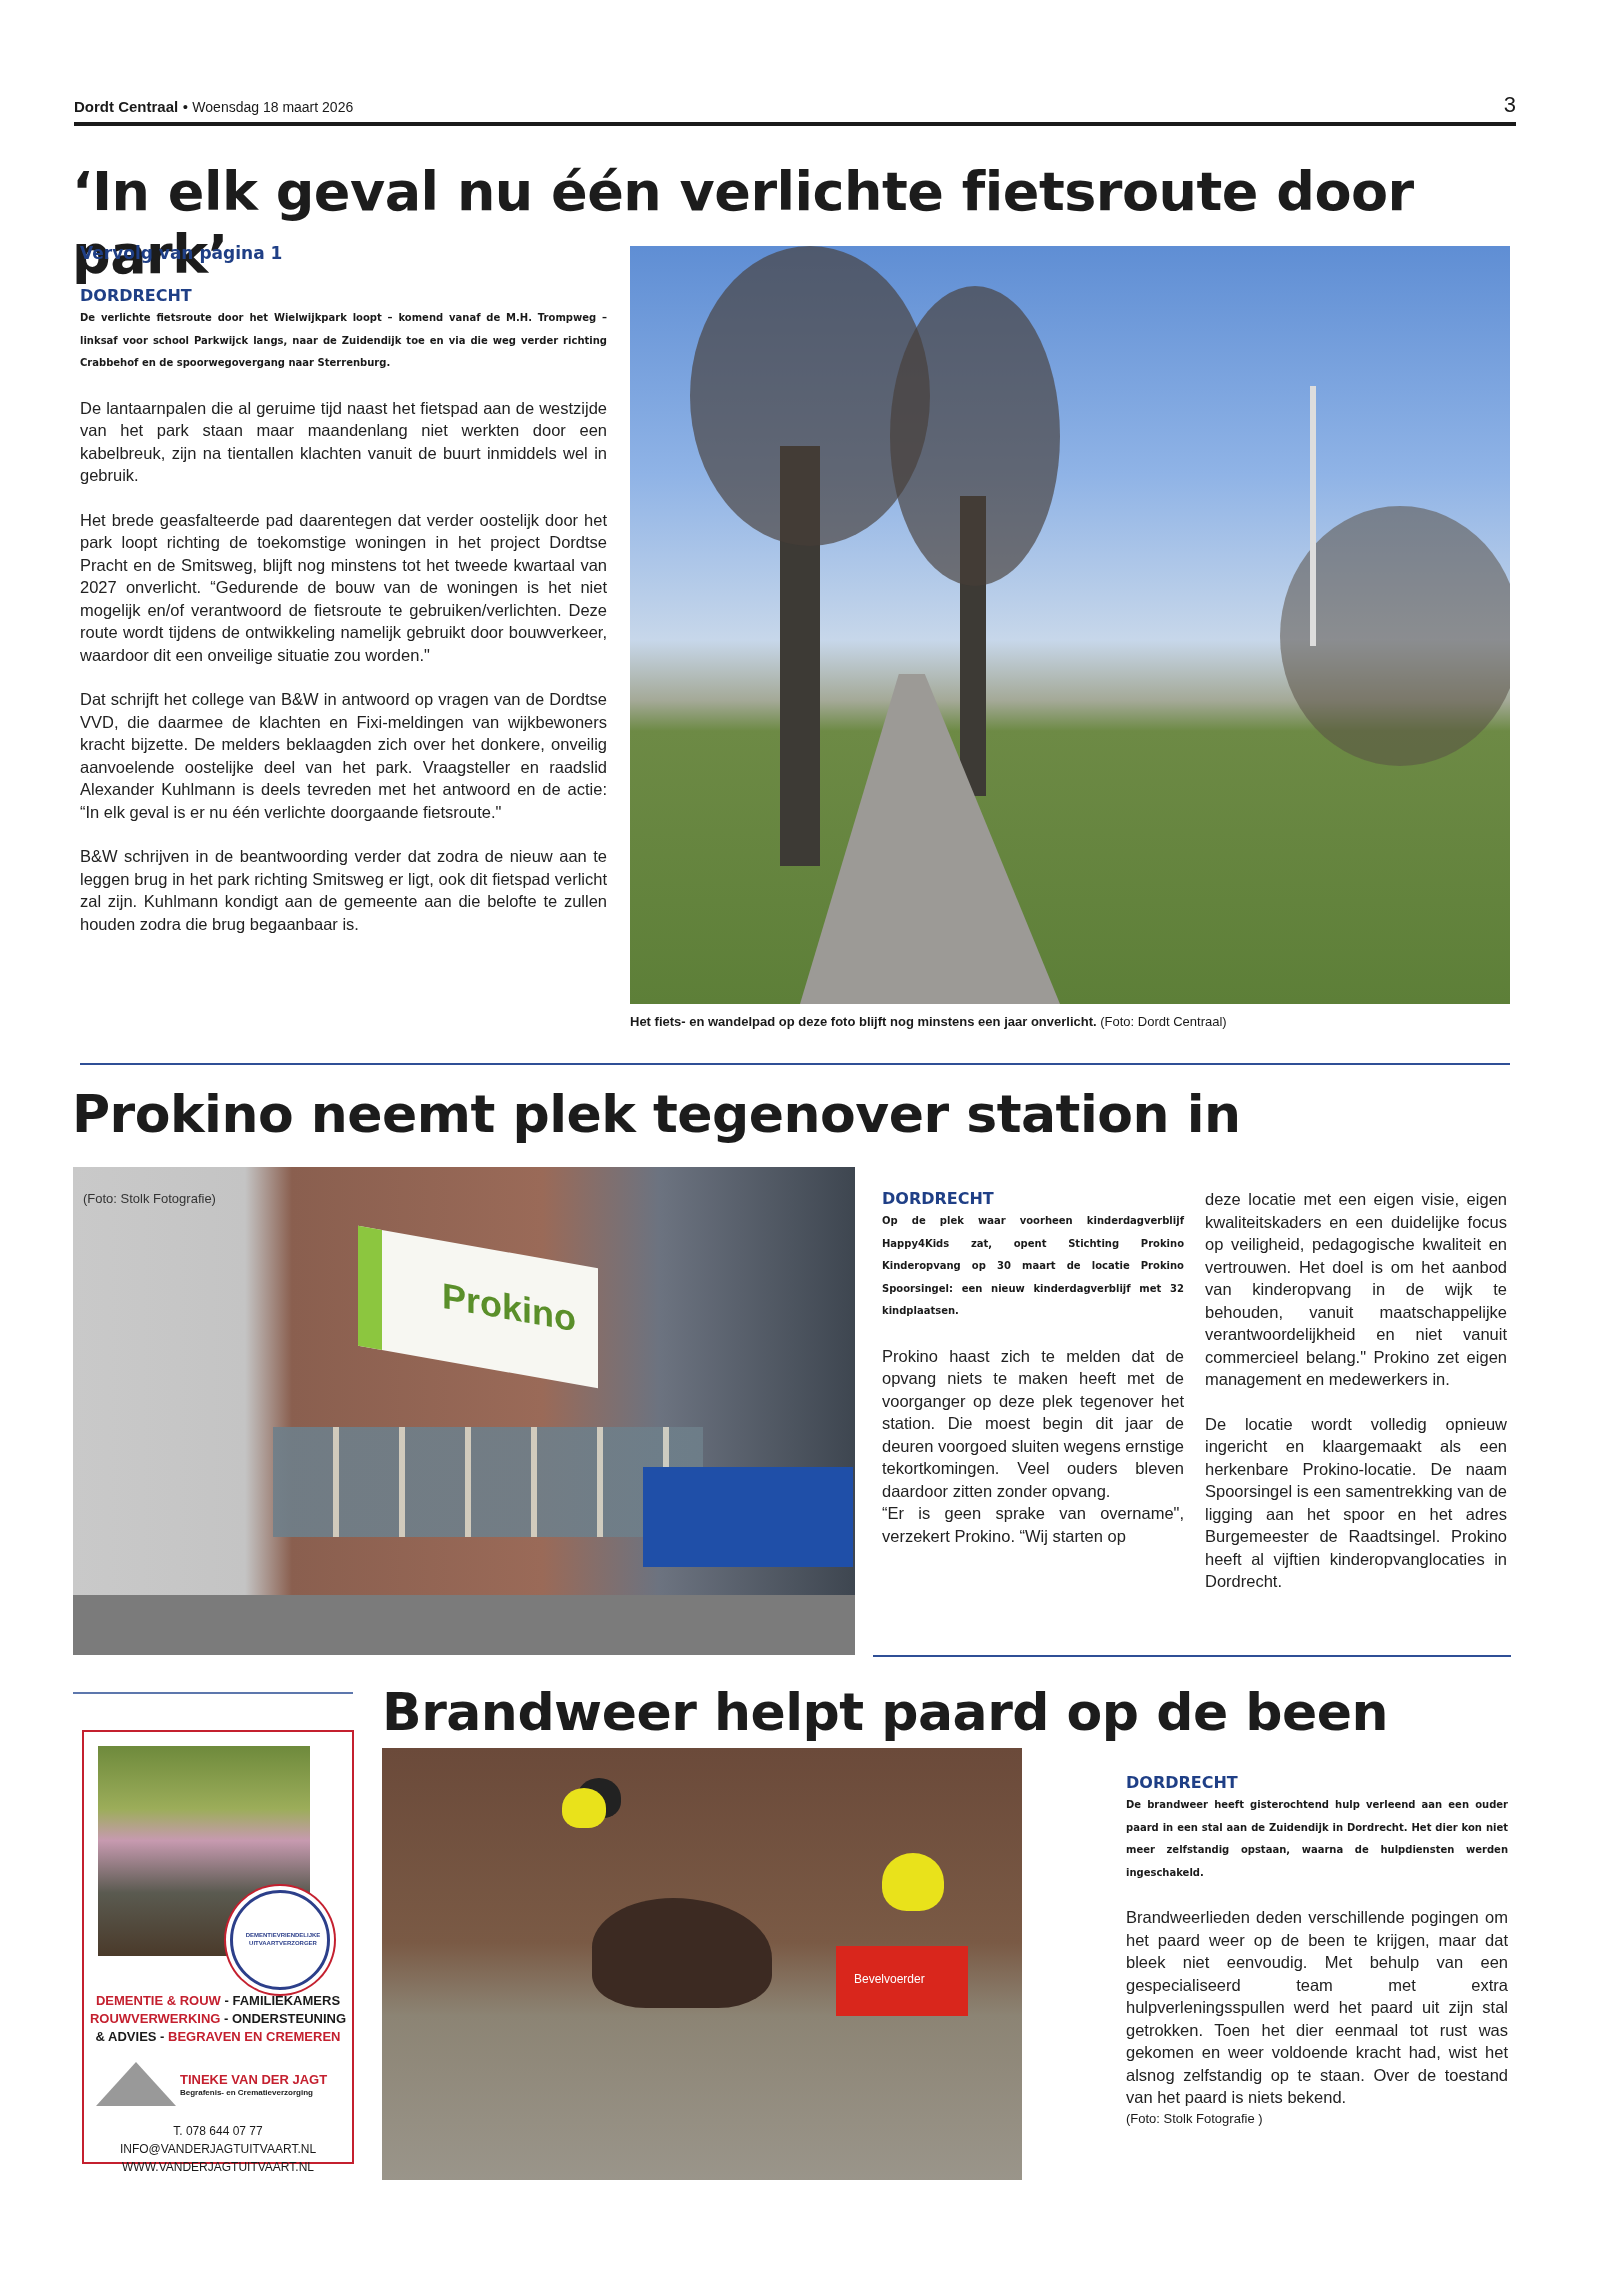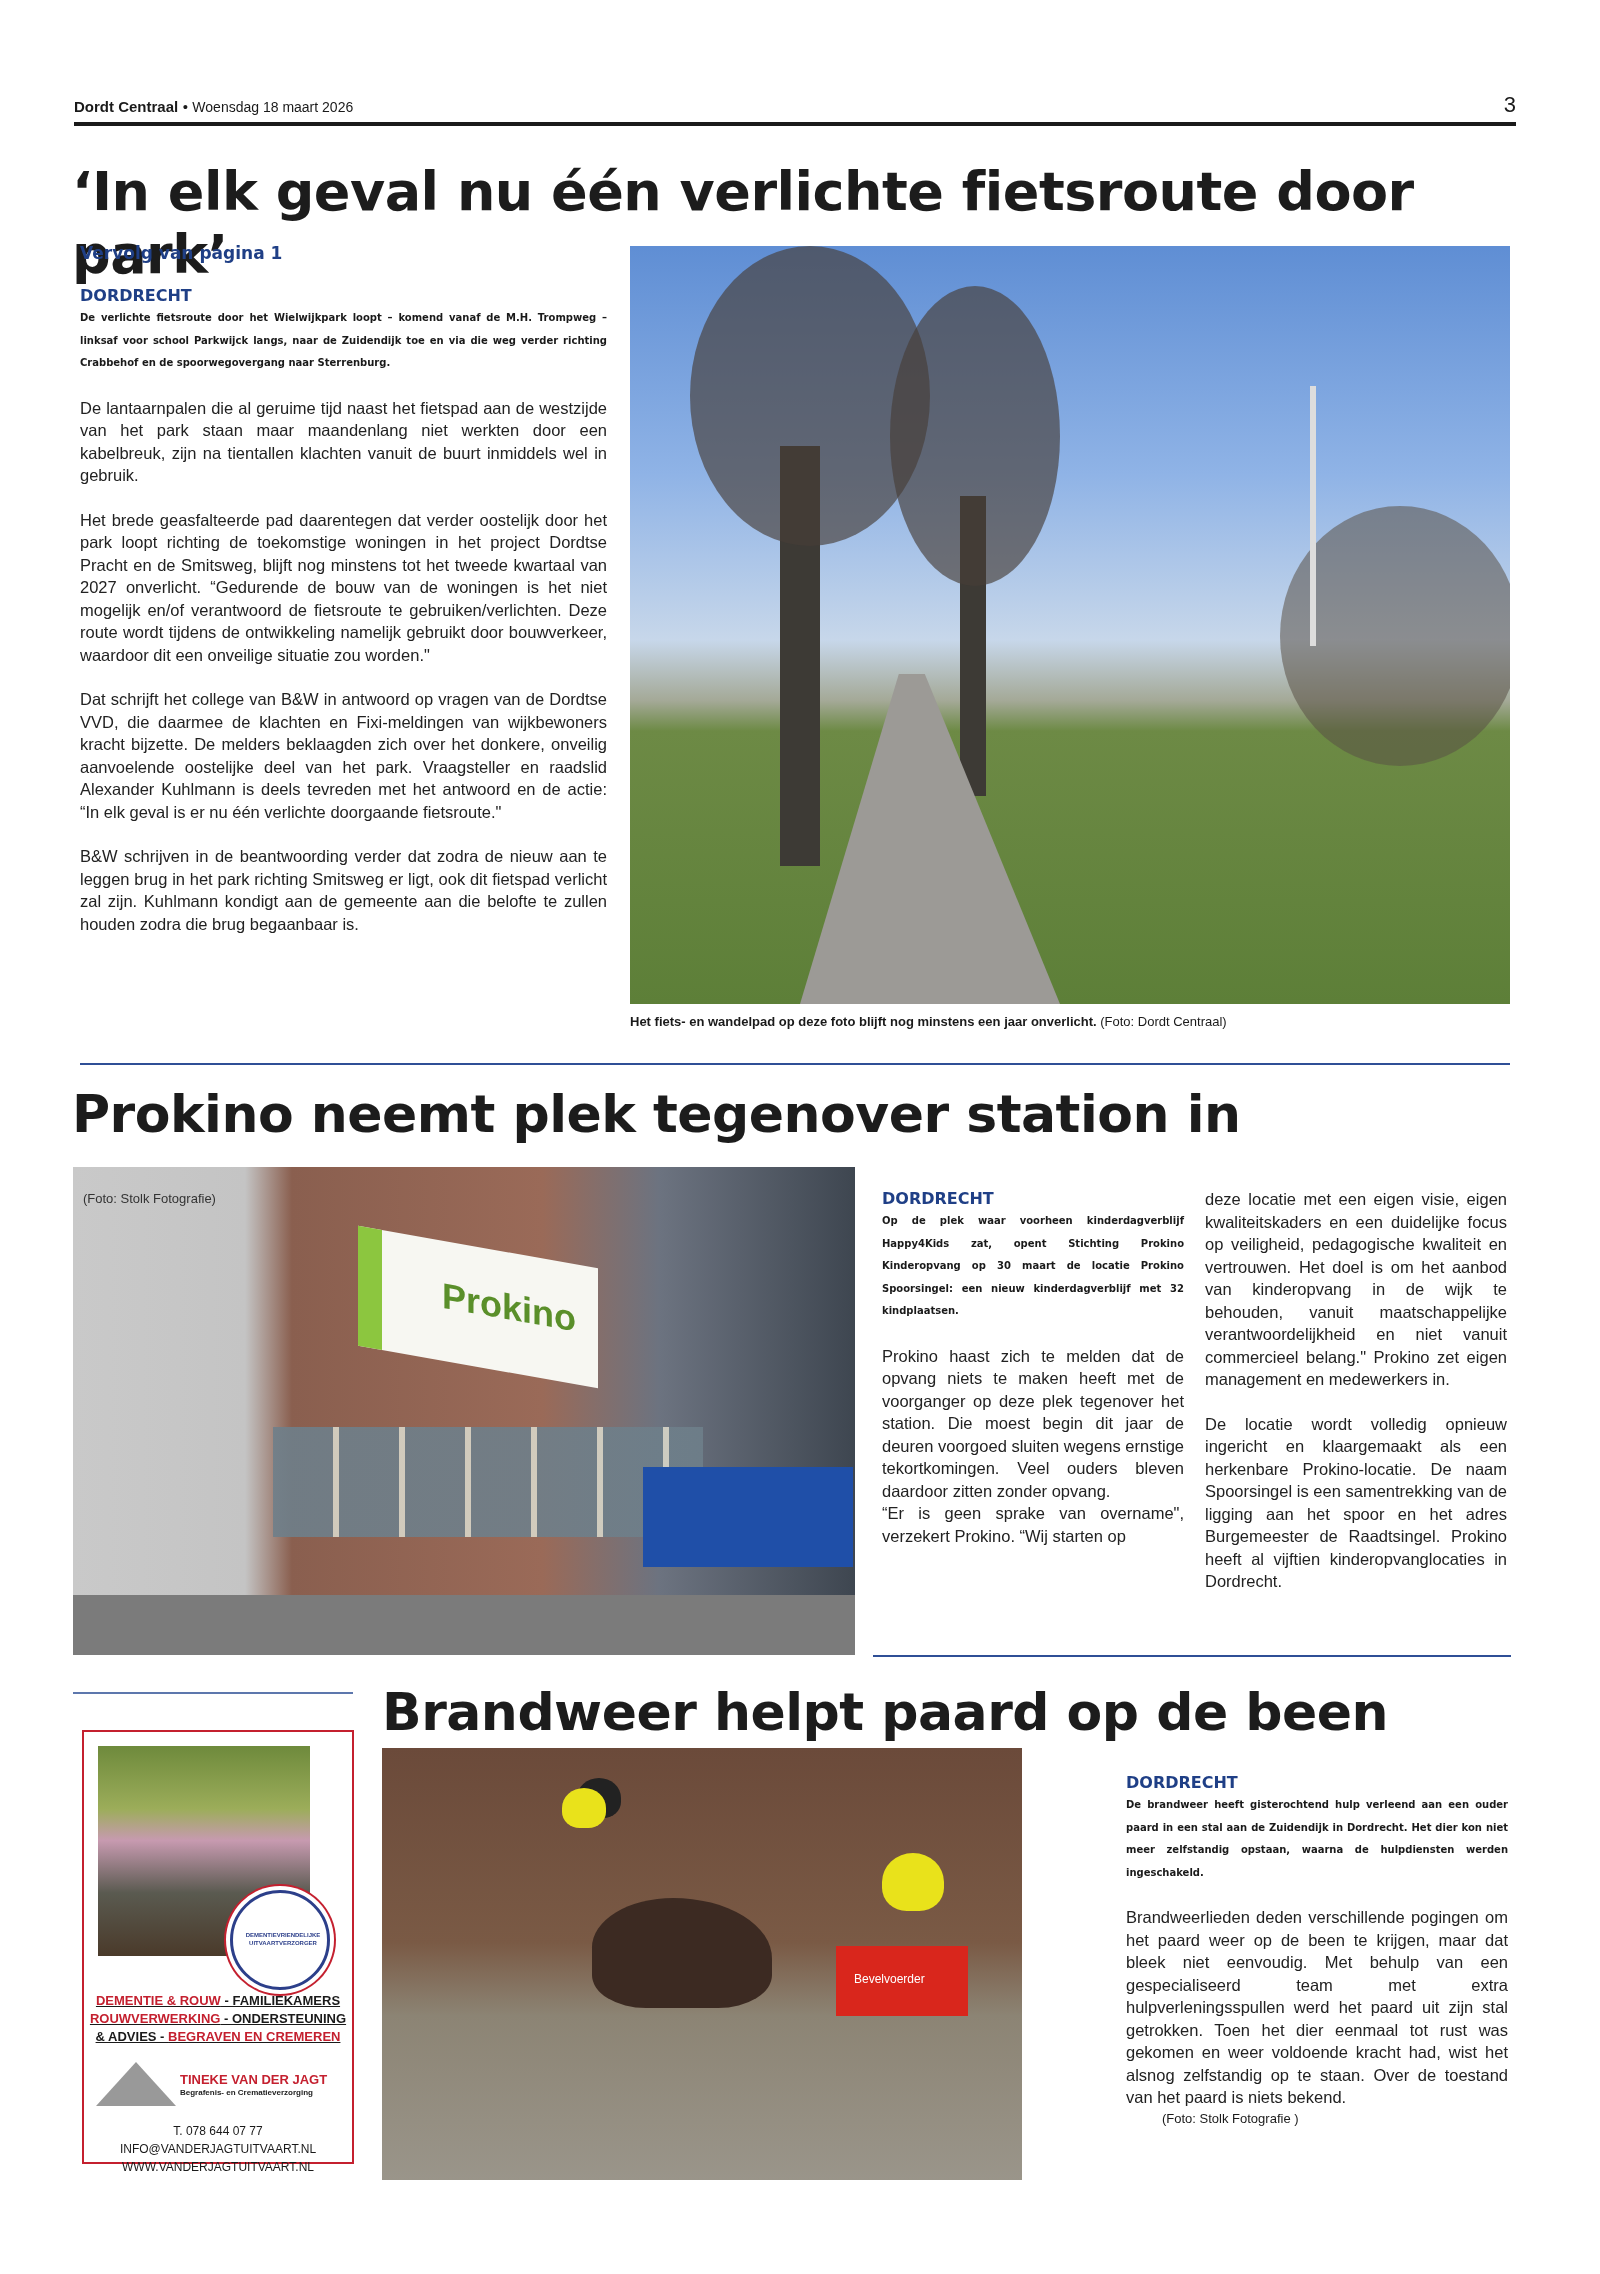--- a/index.html
+++ b/index.html
@@ -57,21 +57,21 @@
   .horse-shape { position: absolute; left: 210px; top: 150px; width: 180px; height: 110px; background: #3c2a22; border-radius: 45% 55% 30% 30%; }
 
   .caption { font-size: 13px; }
   .caption b { font-weight: bold; }
 
   
   .ad { border: 2px solid #c4202f; }
   .ad-photo { position: absolute; left: 14px; top: 14px; width: 212px; height: 210px; background: linear-gradient(180deg, #6e8a3c 0%, #9cad5a 30%, #c79ab0 45%, #5a5a50 70%, #4a3a2a 100%); }
   .ad-badge { position: absolute; left: 146px; top: 158px; width: 100px; height: 100px; border-radius: 50%; background: #fff; border: 3px solid #2c3f8a; box-shadow: 0 0 0 4px #fff, 0 0 0 6px #c4202f; }
   .ad-badge span { position: absolute; left: 10px; top: 38px; width: 80px; font-size: 6px; line-height: 8px; color: #2c3f8a; text-align: center; font-weight: bold; }
-  .ad-lines { position: absolute; left: 0; top: 260px; width: 100%; text-align: center; font-family: "Liberation Sans", sans-serif; font-weight: bold; font-size: 13px; line-height: 18px; text-decoration: underline; }
+  .ad-lines { position: absolute; left: 0; top: 260px; width: 100%; text-align: center; font-family: "Liberation Sans", sans-serif; font-weight: bold; font-size: 13px; line-height: 18px; }
   .red { color: #c4202f; }
   .ad-logo { position: absolute; left: 12px; top: 330px; width: 80px; height: 44px; background: #999; clip-path: polygon(50% 0, 100% 100%, 0 100%); }
   .ad-brand { position: absolute; left: 96px; top: 340px; font-weight: bold; font-size: 13px; color: #c4202f; }
   .ad-sub { position: absolute; left: 96px; top: 356px; font-weight: bold; font-size: 8px; color: #222; }
   .ad-contact { position: absolute; left: 0; top: 390px; width: 100%; text-align: center; font-size: 12px; line-height: 18px; }
 </style>
 </head>
 <body>
 
 <div class="abs running-header">
@@ -153,21 +153,21 @@
       <span>Bevelvoerder</span>
     </div>
 </div>
 
 <div class="abs" style="left:1126px; top:1772px; width:382px;">
   <div class="kicker" style="font-size:16px; line-height:22px;">DORDRECHT</div>
   <div class="lead" style="margin-bottom:22px;">De brandweer heeft gisterochtend hulp verleend aan een ouder paard in een stal aan de Zuidendijk in Dordrecht. Het dier kon niet meer zelfstandig opstaan, waarna de hulpdiensten werden ingeschakeld.</div>
   <div class="body-text">
     <p class="tight">Brandweerlieden deden verschillende pogingen om het paard weer op de been te krijgen, maar dat bleek niet eenvoudig. Met behulp van een gespecialiseerd team met extra hulpverleningsspullen werd het paard uit zijn stal getrokken. Toen het dier eenmaal tot rust was gekomen en weer voldoende kracht had, wist het alsnog zelfstandig op te staan. Over de toestand van het paard is niets bekend.</p>
   </div>
-  <div class="caption" style="margin-top:2px;margin-left:36px;">(Foto: Stolk Fotografie )</div>
+  <div class="caption" style="margin-top:2px;">(Foto: Stolk Fotografie )</div>
 </div>
 
 <div class="abs ad" style="left:82px; top:1730px; width:272px; height:434px;">
   <div class="ad-photo"></div>
   <div class="ad-badge">
       <span>DEMENTIEVRIENDELIJKE UITVAARTVERZORGER</span>
     </div>
   <div class="ad-lines">
     <div><span class="red">DEMENTIE &amp; ROUW</span><span> - FAMILIEKAMERS</span></div>
     <div><span class="red">ROUWVERWERKING</span><span> - ONDERSTEUNING</span></div>

